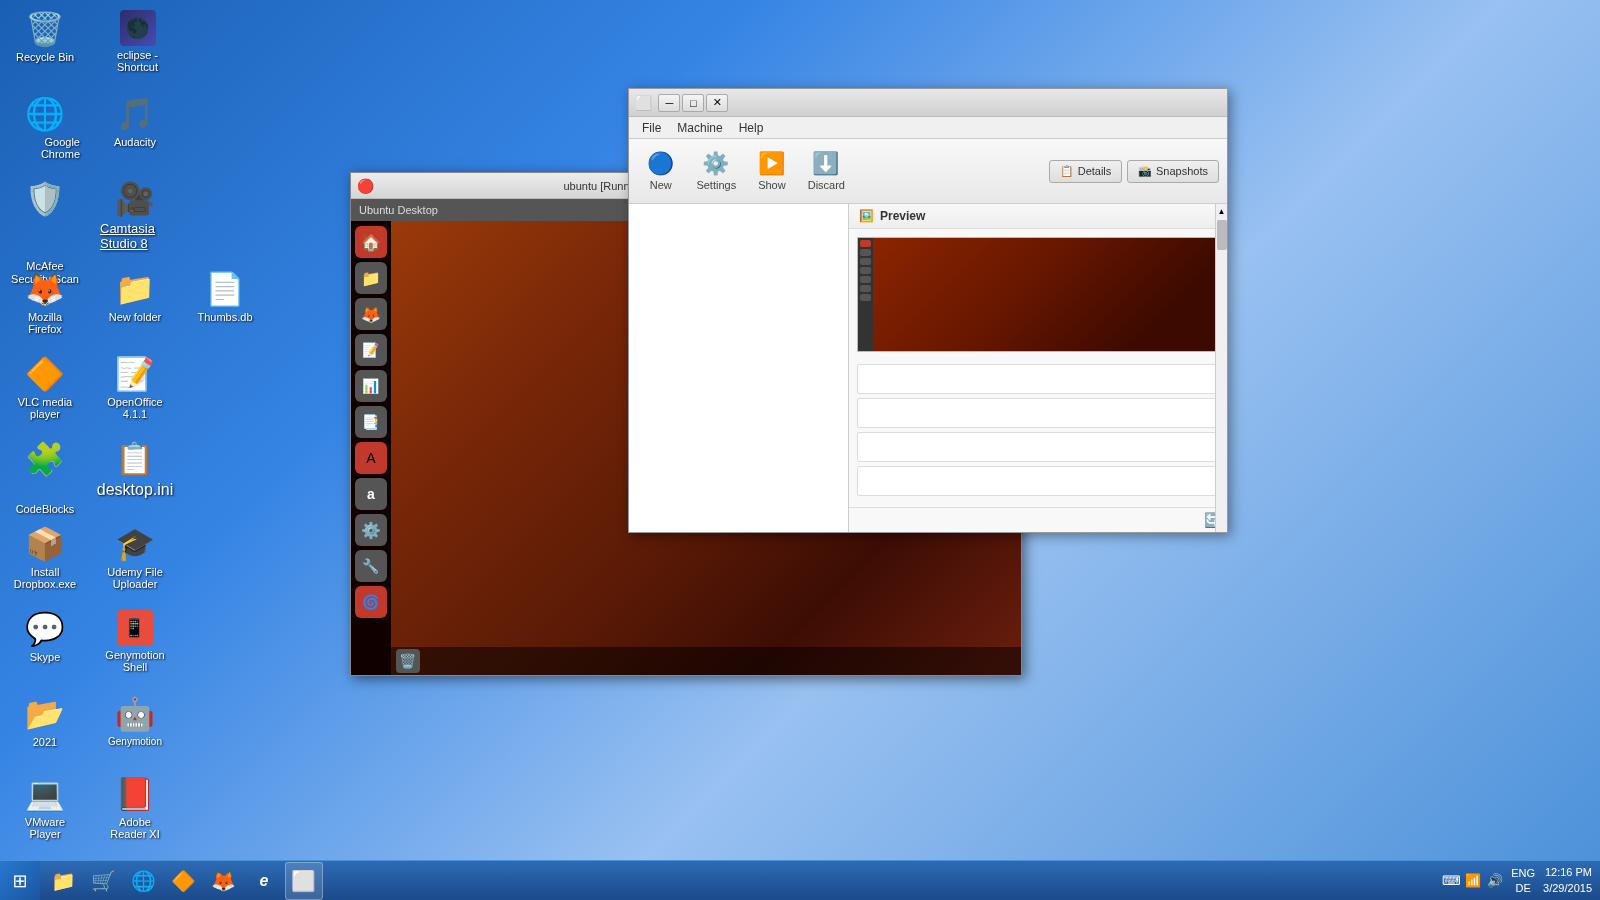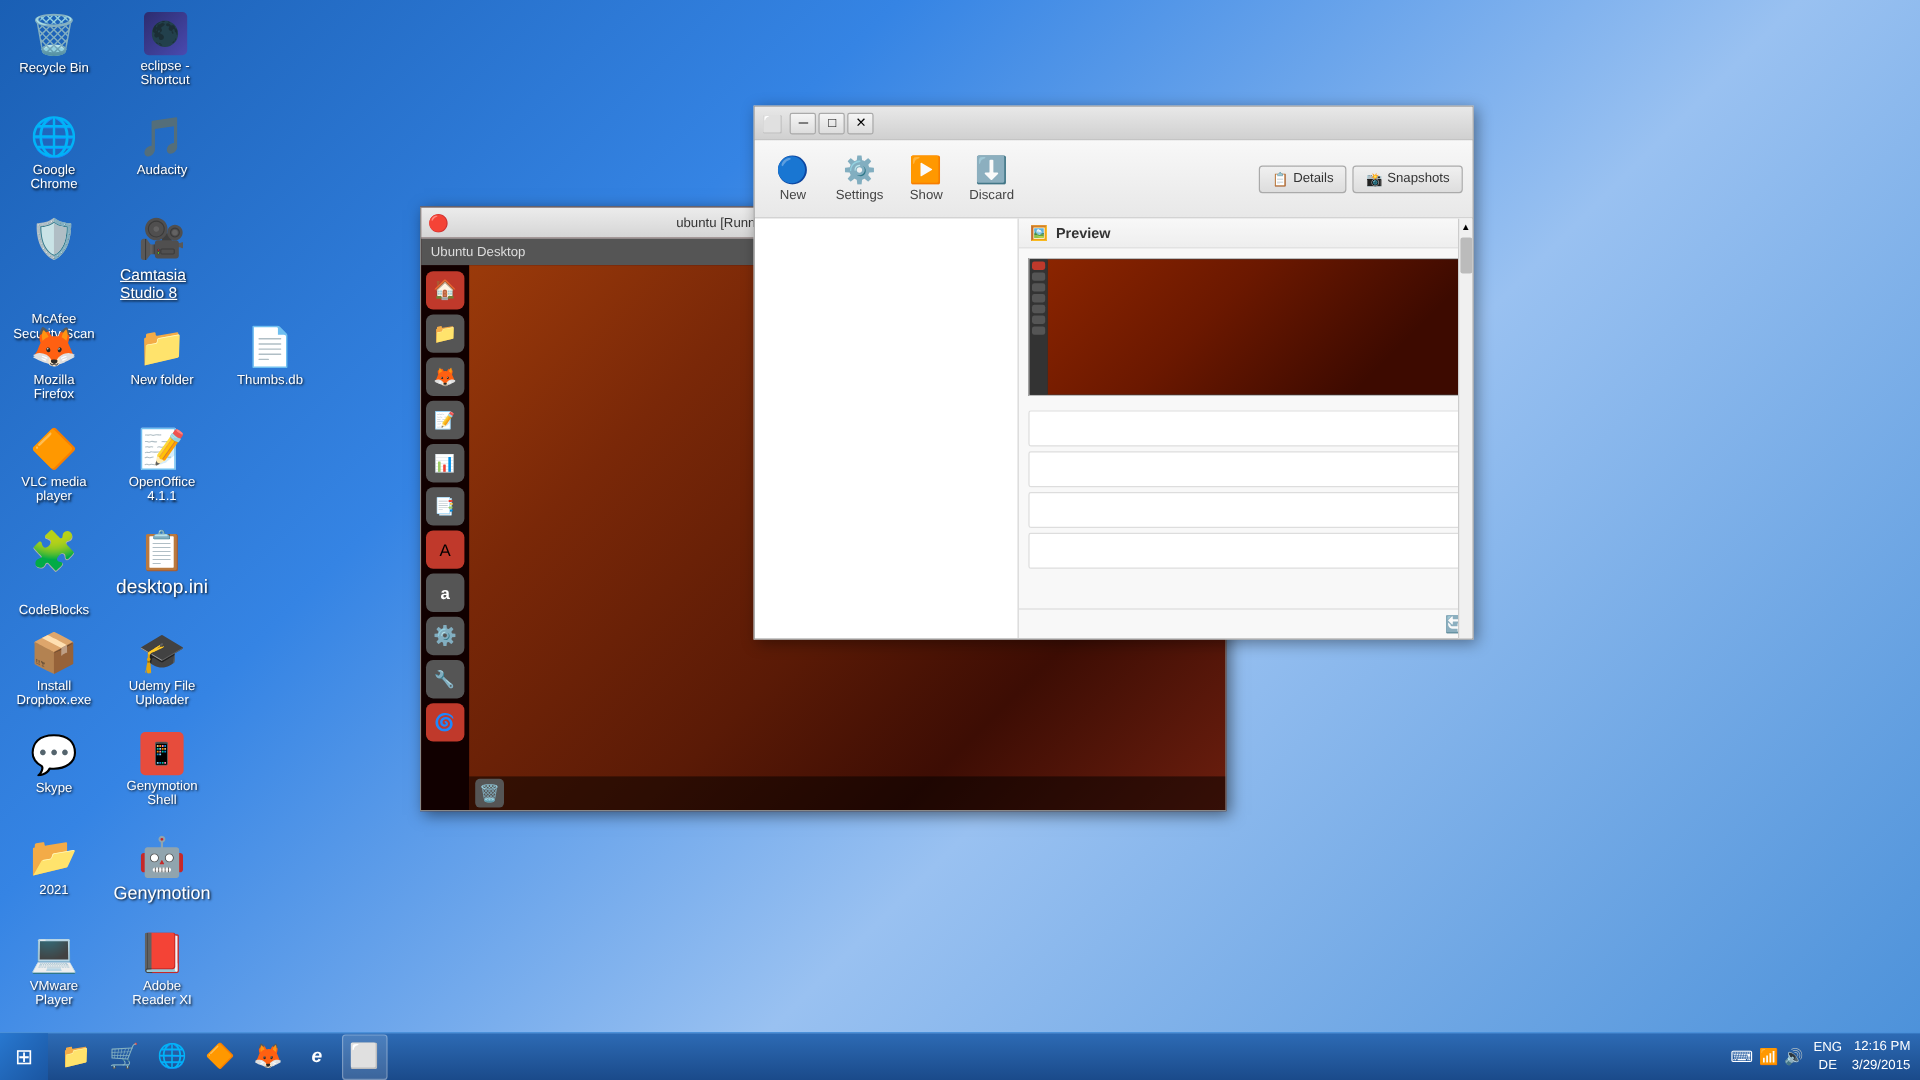--- a/index.html
+++ b/index.html
@@ -23,21 +23,21 @@
     <div style="font-size:32px;margin-bottom:3px;">🗑️</div>
     <div style="font-size:11px;color:white;text-align:center;text-shadow:1px 1px 2px rgba(0,0,0,0.9);">Recycle Bin</div>
   </div>
   <div style="position:absolute;top:5px;left:95px;display:flex;flex-direction:column;align-items:center;width:85px;padding:5px;cursor:pointer;border-radius:4px;">
     <div style="width:36px;height:36px;background:linear-gradient(135deg,#2c2c6e,#4a4ab0);border-radius:4px;display:flex;align-items:center;justify-content:center;font-size:20px;margin-bottom:3px;">🌑</div>
     <div style="font-size:11px;color:white;text-align:center;text-shadow:1px 1px 2px rgba(0,0,0,0.9);">eclipse - Shortcut</div>
   </div>
 
   <div style="position:absolute;top:90px;left:5px;display:flex;flex-direction:column;align-items:center;width:80px;padding:5px;cursor:pointer;border-radius:4px;">
     <div style="font-size:32px;margin-bottom:3px;">🌐</div>
-    <div style="font-size:11px;color:white;text-align:center;text-shadow:1px 1px 2px rgba(0,0,0,0.9);">Google Chrome</div>
+    <div style="font-size:11px;color:white;text-align:right;text-shadow:1px 1px 2px rgba(0,0,0,0.9);">Google Chrome</div>
   </div>
   <div style="position:absolute;top:90px;left:95px;display:flex;flex-direction:column;align-items:center;width:80px;padding:5px;cursor:pointer;border-radius:4px;">
     <div style="font-size:32px;margin-bottom:3px;">🎵</div>
     <div style="font-size:11px;color:white;text-align:center;text-shadow:1px 1px 2px rgba(0,0,0,0.9);">Audacity</div>
   </div>
 
   <div style="position:absolute;top:175px;left:5px;display:flex;flex-direction:column;align-items:center;width:80px;padding:5px;cursor:pointer;border-radius:4px;">
     <div style="font-size:32px;margin-bottom:3px;">🛡️</div>
     <div style="font-size:11px;color:white;text-align:center;text-shadow:1px 1px 2px rgba(0,0,0,0.9);line-height:1.2;margin-top:39px;">McAfee Security Scan Plus</div>
   </div>
@@ -94,21 +94,21 @@
     <div style="width:36px;height:36px;background:#e74c3c;border-radius:4px;display:flex;align-items:center;justify-content:center;font-size:18px;margin-bottom:3px;">📱</div>
     <div style="font-size:11px;color:white;text-align:center;text-shadow:1px 1px 2px rgba(0,0,0,0.9);">Genymotion Shell</div>
   </div>
 
   <div style="position:absolute;top:690px;left:5px;display:flex;flex-direction:column;align-items:center;width:80px;padding:5px;cursor:pointer;border-radius:4px;">
     <div style="font-size:32px;margin-bottom:3px;">📂</div>
     <div style="font-size:11px;color:white;text-align:center;text-shadow:1px 1px 2px rgba(0,0,0,0.9);">2021</div>
   </div>
   <div style="position:absolute;top:690px;left:95px;display:flex;flex-direction:column;align-items:center;width:80px;padding:5px;cursor:pointer;border-radius:4px;">
     <div style="font-size:32px;margin-bottom:3px;">🤖</div>
-    <div style="font-size:15px;color:white;text-align:right;text-shadow:1px 1px 2px rgba(0,0,0,0.9);">Genymotion</div>
+    <div style="font-size:10px;color:white;text-align:right;text-shadow:1px 1px 2px rgba(0,0,0,0.9);">Genymotion</div>
   </div>
 
   <div style="position:absolute;top:770px;left:5px;display:flex;flex-direction:column;align-items:center;width:80px;padding:5px;cursor:pointer;border-radius:4px;">
     <div style="font-size:32px;margin-bottom:3px;">💻</div>
     <div style="font-size:11px;color:white;text-align:center;text-shadow:1px 1px 2px rgba(0,0,0,0.9);">VMware Player</div>
   </div>
   <div style="position:absolute;top:770px;left:95px;display:flex;flex-direction:column;align-items:center;width:80px;padding:5px;cursor:pointer;border-radius:4px;">
     <div style="font-size:32px;margin-bottom:3px;">📕</div>
     <div style="font-size:11px;color:white;text-align:center;text-shadow:1px 1px 2px rgba(0,0,0,0.9);">Adobe Reader XI</div>
   </div>
@@ -118,20 +118,25 @@
 
   <div style="height:28px;background:linear-gradient(to bottom,#e8e8e8,#d0d0d0);display:flex;align-items:center;padding:0 6px;border-bottom:1px solid #bbb;">
     <span style="font-size:14px;margin-right:6px;">⬜</span>
     <div style="display:flex;gap:2px;">
       <button style="width:22px;height:18px;font-size:11px;border:1px solid #aaa;background:linear-gradient(to bottom,#f5f5f5,#ddd);border-radius:2px;cursor:pointer;">─</button>
       <button style="width:22px;height:18px;font-size:11px;border:1px solid #aaa;background:linear-gradient(to bottom,#f5f5f5,#ddd);border-radius:2px;cursor:pointer;">□</button>
       <button style="width:22px;height:18px;font-size:11px;border:1px solid #aaa;background:linear-gradient(to bottom,#f5f5f5,#ddd);border-radius:2px;cursor:pointer;">✕</button>
     </div>
   </div>
 
+  <div style="height:22px;background:#f0f0f0;display:flex;align-items:center;padding:0 5px;border-bottom:1px solid #ccc;">
+    <span style="padding:2px 8px;font-size:12px;color:#333;cursor:pointer;border-radius:2px;">File</span>
+    <span style="padding:2px 8px;font-size:12px;color:#333;cursor:pointer;border-radius:2px;">Machine</span>
+    <span style="padding:2px 8px;font-size:12px;color:#333;cursor:pointer;border-radius:2px;">Help</span>
+  </div>
 
   <div style="height:65px;background:linear-gradient(to bottom,#f8f8f8,#e8e8e8);display:flex;align-items:center;padding:4px 8px;border-bottom:1px solid #ccc;gap:2px;">
     <div style="display:flex;flex-direction:column;align-items:center;padding:4px 10px;cursor:pointer;border-radius:3px;gap:2px;">
       <span style="font-size:22px;color:#2980b9;">🔵</span>
       <span style="font-size:11px;color:#444;">New</span>
     </div>
     <div style="display:flex;flex-direction:column;align-items:center;padding:4px 10px;cursor:pointer;border-radius:3px;gap:2px;">
       <span style="font-size:22px;">⚙️</span>
       <span style="font-size:11px;color:#444;">Settings</span>
     </div>

